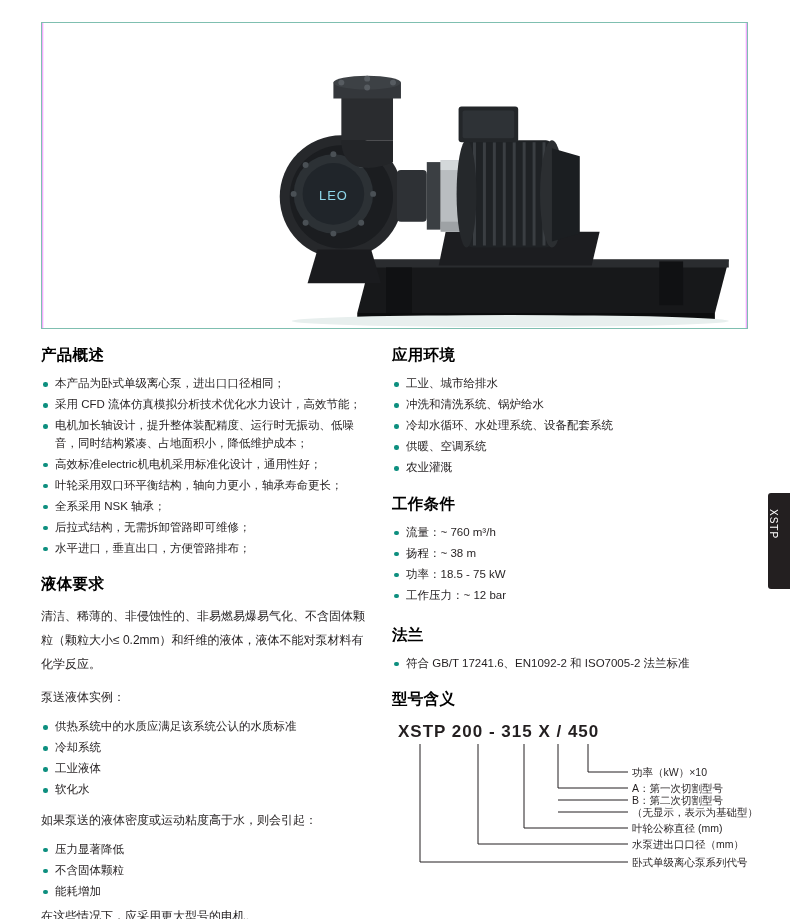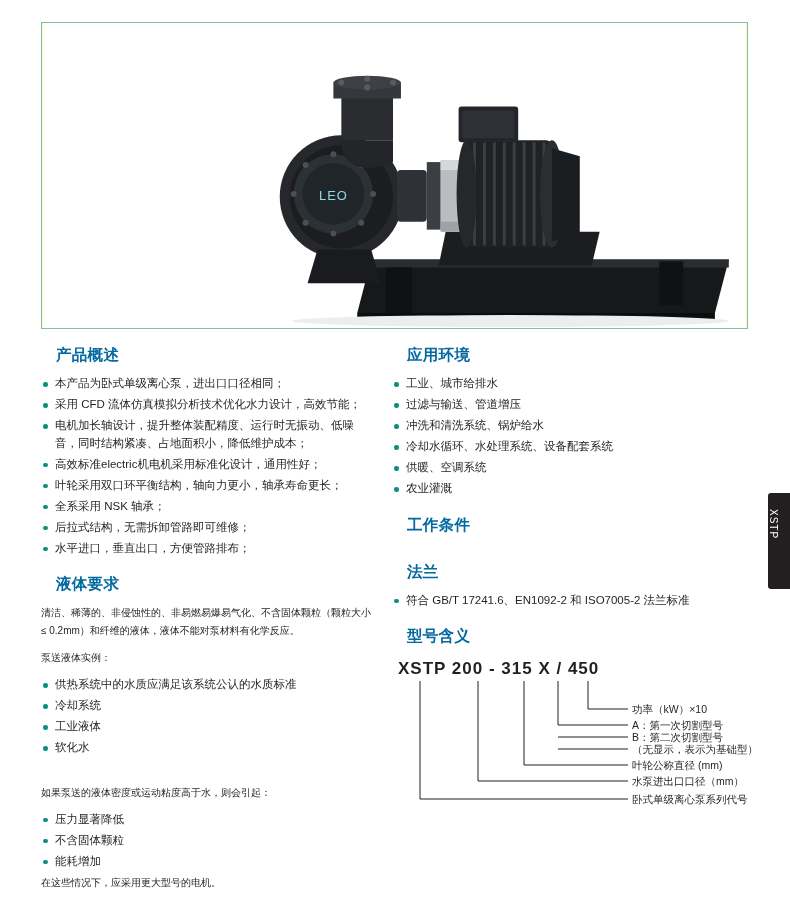--- a/index.html
+++ b/index.html
@@ -6,54 +6,54 @@
   body{
     width:790px;height:919px;background:#ffffff;
     font-family:"Liberation Sans","DejaVu Sans",sans-serif;
     color:#231f20;position:relative;overflow:hidden;
   }
   .page{position:relative;width:790px;height:919px;}
 
   
   .hero{
     position:absolute;left:41px;top:22px;width:707px;height:307px;
-    border:1px solid #7fbfb0;background:#fef9c3;box-sizing:border-box;
+    border:1px solid #7fbfb0;background:#f0abfc;box-sizing:border-box;
   }
   .pump{position:absolute;left:0;top:0;width:100%;height:100%;}
 
   
   .side-tab{
     position:absolute;right:0;top:493px;width:22px;height:96px;
     background:#231f20;color:#ffffff;border-radius:3px 0 0 3px;
   }
   .side-tab span{
     display:block;writing-mode:vertical-rl;text-orientation:mixed;
     font-size:10px;letter-spacing:1px;text-align:center;margin-top:16px;
   }
 
   
   .col-left{position:absolute;left:41px;top:345px;width:330px;}
   .col-right{position:absolute;left:392px;top:345px;width:356px;}
 
   h2{
-    font-size:15.5px;color:#0369a1;margin:0 0 9px 15px;font-weight:bold;
+    font-size:15.5px;color:#000000;margin:0 0 9px 0;font-weight:bold;
     letter-spacing:.3px;
   }
   .sec{margin-bottom:17px;}
 
   ul{margin:0;padding:0;list-style:none;}
   li{
     position:relative;padding-left:14px;font-size:11.5px;line-height:17.5px;
     margin-bottom:3.5px;color:#231f20;
   }
   li:before{
     content:"";position:absolute;left:2px;top:7px;width:4.5px;height:4.5px;
     border-radius:50%;background:#0d8f7f;
   }
-  p.body{font-size:10px;line-height:18px;margin:0 0 9px 0;}
+  p.body{font-size:12px;line-height:24px;margin:0 0 9px 0;}
 
   
   .spec-grid{display:flex;}
   .spec-grid ul{width:50%;}
   .spec-grid ul.right{width:50%;}
 
   
   .model{position:relative;margin-top:12px;height:168px;}
   .model-title{
     font-size:17px;font-weight:bold;letter-spacing:1px;margin-left:6px;
@@ -166,49 +166,54 @@
     <div class="sec">
       <h2>液体要求</h2>
       <p class="body">清洁、稀薄的、非侵蚀性的、非易燃易爆易气化、不含固体颗粒（颗粒大小≤ 0.2mm）和纤维的液体，液体不能对泵材料有化学反应。</p>
       <p class="body">泵送液体实例：</p>
       <ul>
         <li>供热系统中的水质应满足该系统公认的水质标准</li>
         <li>冷却系统</li>
         <li>工业液体</li>
         <li>软化水</li>
       </ul>
-      <p class="body" style="margin-top:27px">如果泵送的液体密度或运动粘度高于水，则会引起：</p>
+      <p class="body" style="margin-top:9px">如果泵送的液体密度或运动粘度高于水，则会引起：</p>
       <ul>
         <li>压力显著降低</li>
         <li>不含固体颗粒</li>
         <li>能耗增加</li>
       </ul>
       <p class="body" style="">在这些情况下，应采用更大型号的电机。</p>
 
     </div>
 
   </div>
 
   <div class="col-right">
 
     <div class="sec">
       <h2>应用环境</h2>
       <ul>
         <li>工业、城市给排水</li>
-        <li>过滤与输送、管道增压</li>
         <li>冲洗和清洗系统、锅炉给水</li>
         <li>冷却水循环、水处理系统、设备配套系统</li>
         <li>供暖、空调系统</li>
         <li>农业灌溉</li>
       </ul>
     </div>
 
     <div class="sec">
       <h2>工作条件</h2>
       <div class="spec-grid">
+        <ul>
+          <li>流量：~ 760 m³/h</li>
+          <li>扬程：~ 38 m</li>
+          <li>功率：18.5 - 75 kW</li>
+          <li>工作压力：~ 12 bar</li>
+        </ul>
       </div>
     </div>
 
     <div class="sec">
       <h2>法兰</h2>
       <ul>
         <li>符合 GB/T 17241.6、EN1092-2 和 ISO7005-2 法兰标准</li>
       </ul>
     </div>
 

